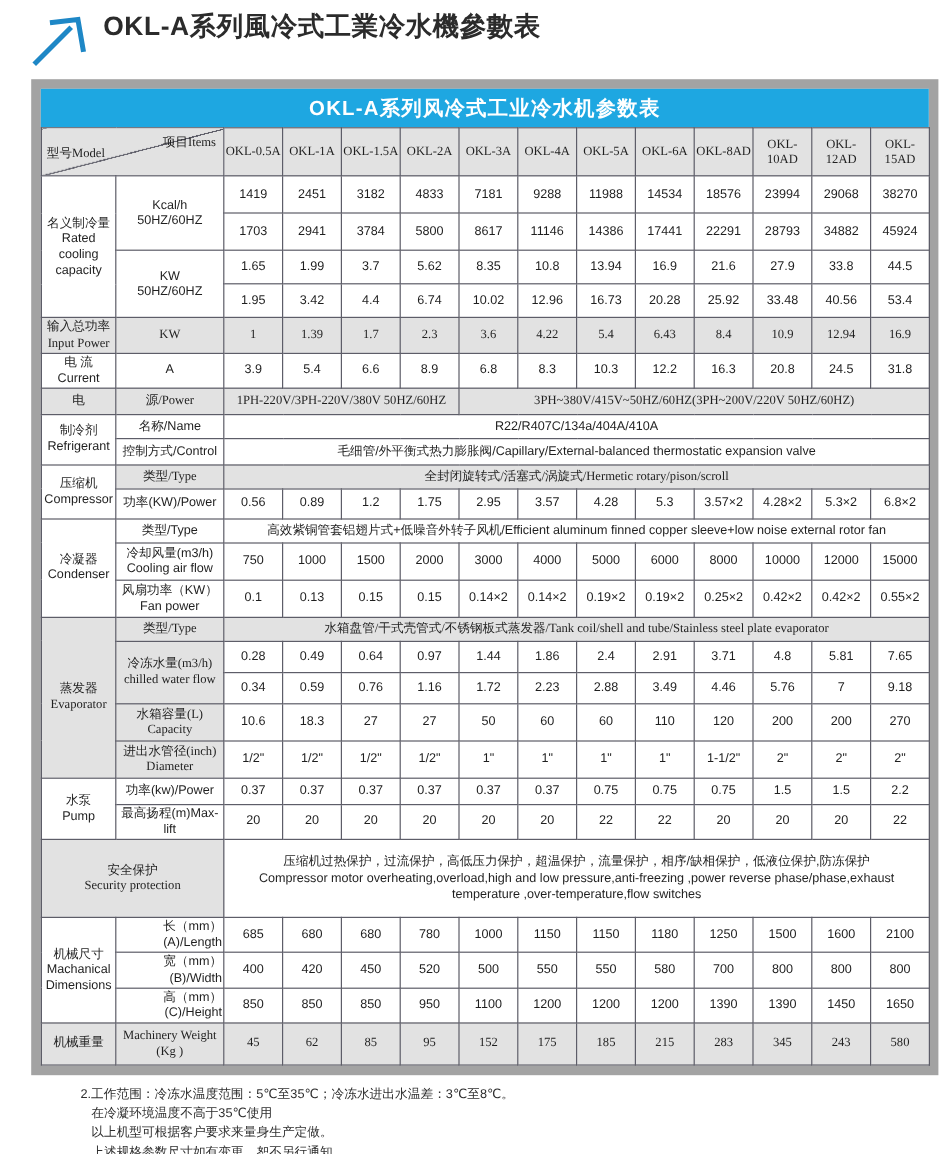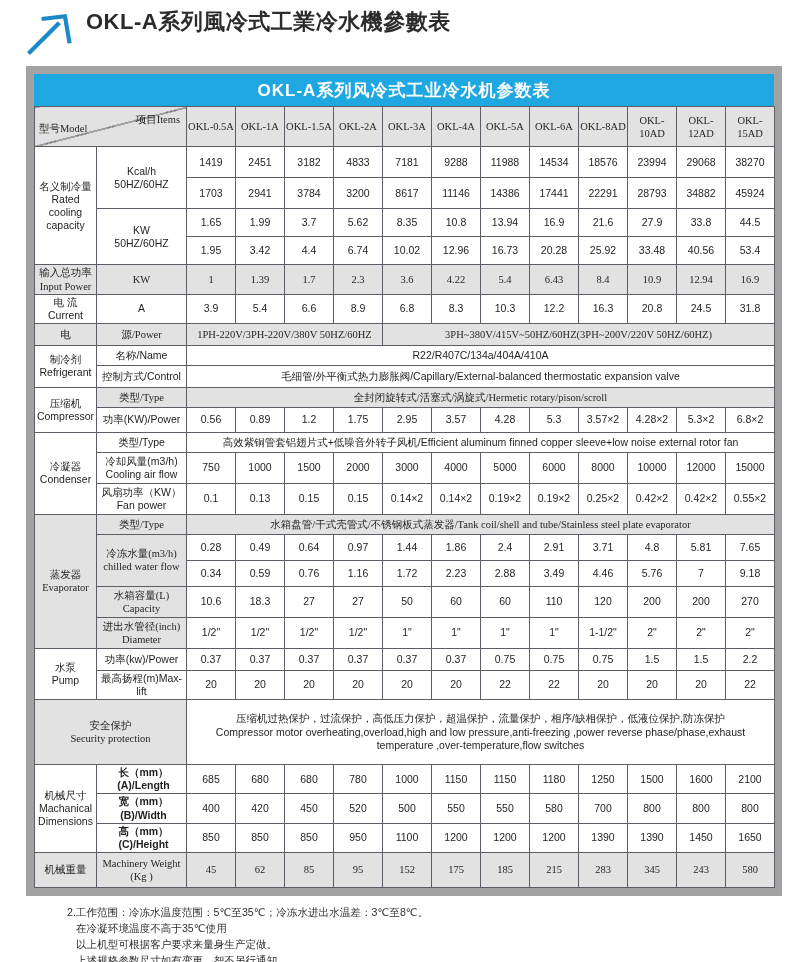--- a/index.html
+++ b/index.html
@@ -31,21 +31,21 @@
   tr.h24 td,tr.h24 th{height:22px;} tr.h34 td,tr.h34 th{height:32px;}
   tr.h62 td,tr.h62 th{height:58px;} tr.h22 td,tr.h22 th{height:20px;}
   
   .corner{position:relative;padding:0;
     background:
       linear-gradient(to bottom right,rgba(0,0,0,0) 49.3%,#5d5d68 49.3%,#5d5d68 50.7%,rgba(0,0,0,0) 50.7%),
       #e2e2e2;}
   .corner .c-model{position:absolute;left:4px;top:38%;font-size:10.5px;}
   .corner .c-items{position:absolute;right:6px;top:16%;font-size:10.5px;}
   .sec-label{white-space:pre-line;}
-  .left-text{text-align:center;padding-left:5px;font-weight:bold;}
+  .left-text{text-align:right;padding-left:5px;}
   .security-cell{text-align:center;padding:3px 6px;white-space:normal;}
   .security-cell div{margin:1px 0;}
   
   .notes{margin:9px 0 0 34px;font-size:10.6px;color:#2e2e2e;line-height:1.5;}
   .notes div{white-space:nowrap;}
   .ind1{padding-left:33px;} .ind2{padding-left:42px;}
 </style>
 </head>
 <body>
 
@@ -116,21 +116,21 @@
           <td class="v">14534</td>
           <td class="v">18576</td>
           <td class="v">23994</td>
           <td class="v">29068</td>
           <td class="v">38270</td>
     </tr>
     <tr class="h30">
       <td class="v">1703</td>
           <td class="v">2941</td>
           <td class="v">3784</td>
-          <td class="v">3200</td>
+          <td class="v">5800</td>
           <td class="v">8617</td>
           <td class="v">11146</td>
           <td class="v">14386</td>
           <td class="v">17441</td>
           <td class="v">22291</td>
           <td class="v">28793</td>
           <td class="v">34882</td>
           <td class="v">45924</td>
     </tr>
     <tr class="h27">

